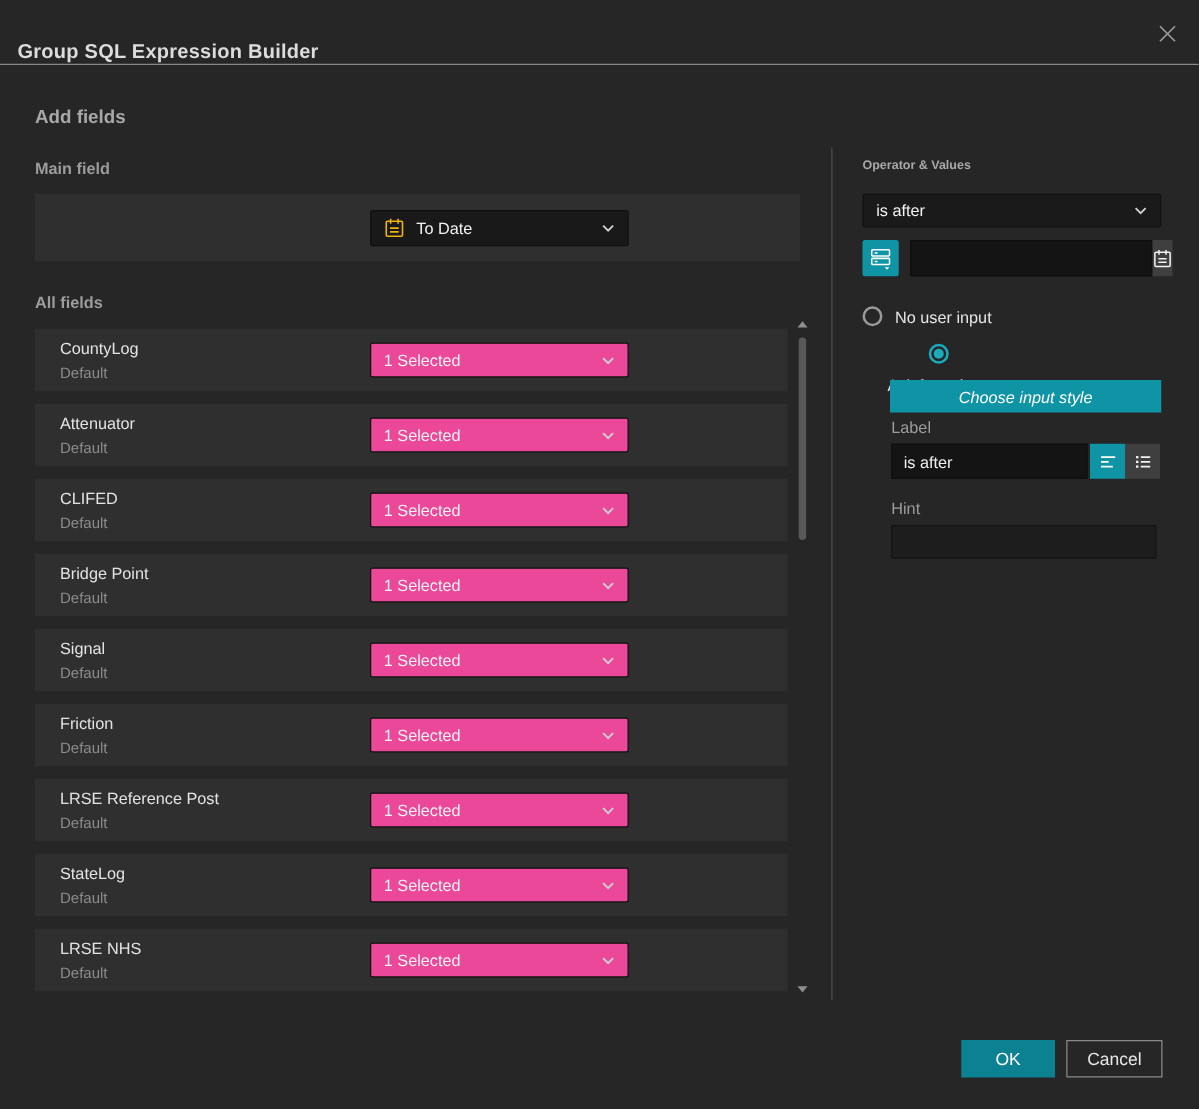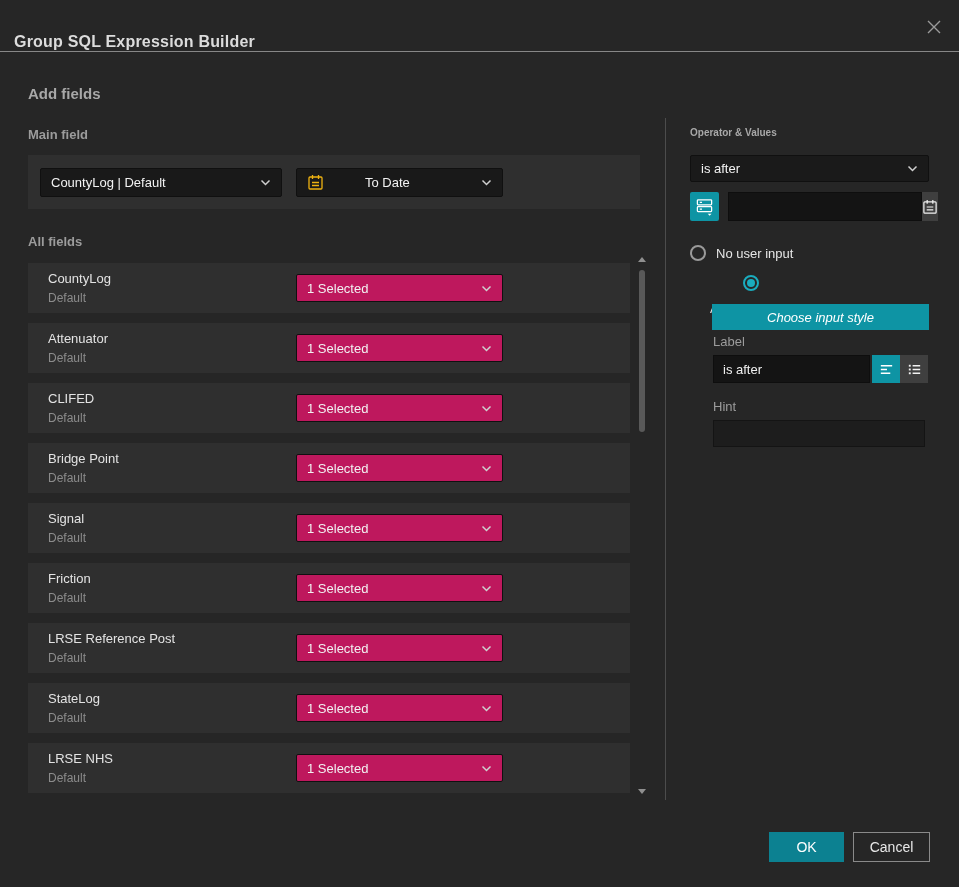--- a/index.html
+++ b/index.html
@@ -22,29 +22,29 @@
 
   
   .select { background:#191919; border:1px solid #101010; border-radius:2px;
             display:flex; align-items:center; padding:0 10px; cursor:pointer;
             font-size:13px; color:#f2f2f2; }
   .select .chev { margin-left:auto; display:flex; }
 
   
   .main-field-box { position:absolute; left:28px; top:155px; width:612px; height:54px; background:#2f2f2f; }
   .mf-select1 { position:absolute; left:12px; top:13px; width:242px; height:29px; }
-  .mf-select2 { position:absolute; left:268px; top:13px; width:207px; height:29px;gap:32px; }
+  .mf-select2 { position:absolute; left:268px; top:13px; width:207px; height:29px; }
   .mf-select2 .cal { margin-right:9px; display:flex; }
 
   
   .rows { position:absolute; left:28px; top:263px; width:602px; display:flex; flex-direction:column; gap:10px; }
   .row { height:50px; background:#2f2f2f; position:relative; }
   .row-name { position:absolute; left:20px; top:8px; font-size:13px; color:#e3e3e3; }
   .row-sub  { position:absolute; left:20px; top:28px; font-size:12px; color:#8c8c8c; }
-  .row-select { position:absolute; left:268px; top:11px; width:207px; height:28px; background:#be185d; }
+  .row-select { position:absolute; left:268px; top:11px; width:207px; height:28px; background:#ec4899; }
 
   
   .sb-up   { position:absolute; left:638px; top:257px; width:0; height:0;
              border-left:4px solid transparent; border-right:4px solid transparent; border-bottom:5px solid #8f8f8f; }
   .sb-down { position:absolute; left:638px; top:789px; width:0; height:0;
              border-left:4px solid transparent; border-right:4px solid transparent; border-top:5px solid #8f8f8f; }
   .sb-thumb{ position:absolute; left:639px; top:270px; width:6px; height:162px; background:#595959; border-radius:3px; }
 
   
   .v-divider { position:absolute; left:665px; top:118px; width:1px; height:682px; background:#4c4c4c; }
@@ -102,28 +102,20 @@
       <svg width="18" height="18" viewBox="0 0 18 18">
           <path d="M3 3l12 12M15 3L3 15" stroke="#9a9a9a" stroke-width="1.4"></path>
         </svg>
     </div>
   </div>
 
   <div class="h-addfields">Add fields</div>
   <div class="h-mainfield">Main field</div>
 
   <div class="main-field-box">
-    <div class="select mf-select1">
-      <span>CountyLog | Default</span>
-      <span class="chev">
-        <svg width="11" height="7" viewBox="0 0 11 7">
-            <path d="M1.5 1.5l4 4 4-4" fill="none" stroke="#d0d0d0" stroke-width="1.5"></path>
-          </svg>
-      </span>
-    </div>
     <div class="select mf-select2">
       <span class="cal">
         <svg width="17" height="17" viewBox="0 0 17 17" fill="none" stroke="#eeb211" stroke-width="1.3">
           <rect x="2" y="3" width="13" height="12" rx="1"></rect>
           <path d="M5.5 1v4M11.5 1v4M5 8.5h7M5 11.5h7"></path>
         </svg>
       </span>
       <span>To Date</span>
       <span class="chev">
         <svg width="11" height="7" viewBox="0 0 11 7">

